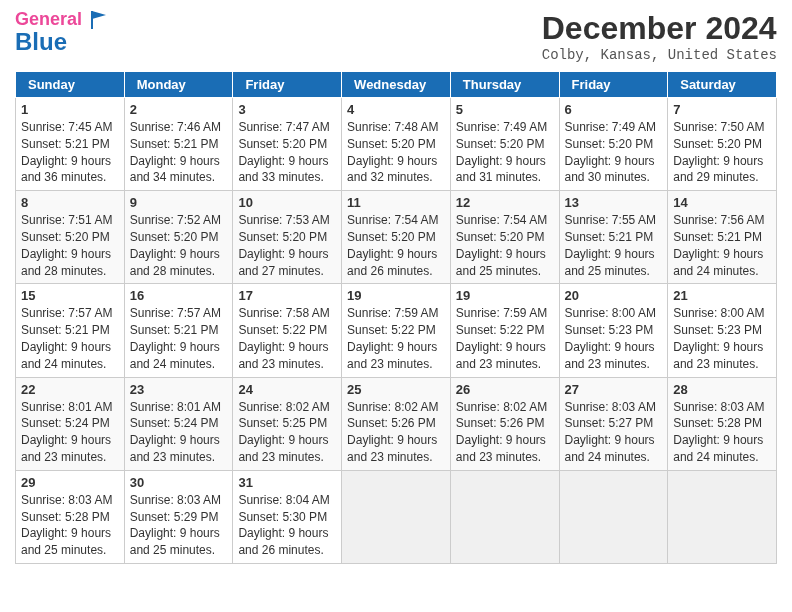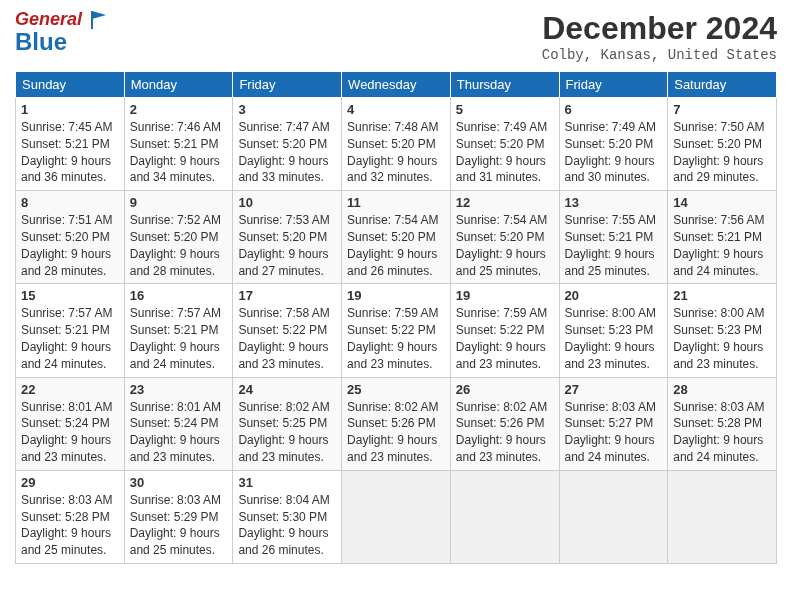--- a/index.html
+++ b/index.html
@@ -19,21 +19,21 @@
       display: flex;
       justify-content: space-between;
       align-items: flex-start;
       margin-bottom: 8px;
     }
     .logo {
       display: flex;
       align-items: center;
     }
     .title-area {
-      text-align: right;
+      text-align: left;
       margin-left: 32px;
     }
     .month-title {
       font-size: 32px;
       font-weight: bold;
       color: #333;
     }
     .location {
       font-size: 14px;
       color: #555;
@@ -41,22 +41,22 @@
     }
     .calendar {
       width: 100%;
       border-collapse: collapse;
       table-layout: fixed;
     }
     .calendar thead tr th {
       background: #1a6db5;
       color: #fff;
       font-size: 13px;
-      font-weight: normal;
-      padding: 5px 6px;
+      font-weight: bold;
+      padding: 5px 12px;
       text-align: left;
       border: 1px solid #fff;
     }
     .calendar tbody tr td {
       vertical-align: top;
       padding: 4px 5px;
       font-size: 10px;
       color: #333;
       border: 1px solid #ccc;
       height: 85px;
@@ -82,21 +82,21 @@
   </style>
 </head>
 <body>
 
 <div class="container">
   <div class="header">
     <div class="logo">
       <div>
         <div style="display:flex;align-items:center;">
           <span style="font-size:18px;font-weight:bold;color:#333;line-height:1.1;">
-            <span style="color:#b91c1c;font-style:italic;">General</span>
+            <span style="color:#ec4899;">General</span>
             <svg width="22" height="18" viewBox="0 0 22 18" style="vertical-align:middle;margin-left:1px;">
               <polygon points="4,0 4,18" stroke="#1a6db5" stroke-width="2" fill="none"></polygon>
               <polygon points="4,0 18,4 4,8" fill="#1a6db5"></polygon>
             </svg>
           </span>
         </div>
         <div style="font-size:24px;font-weight:bold;color:#1a6db5;margin-top:-2px;">Blue</div>
       </div>
     </div>
     <div class="title-area">

